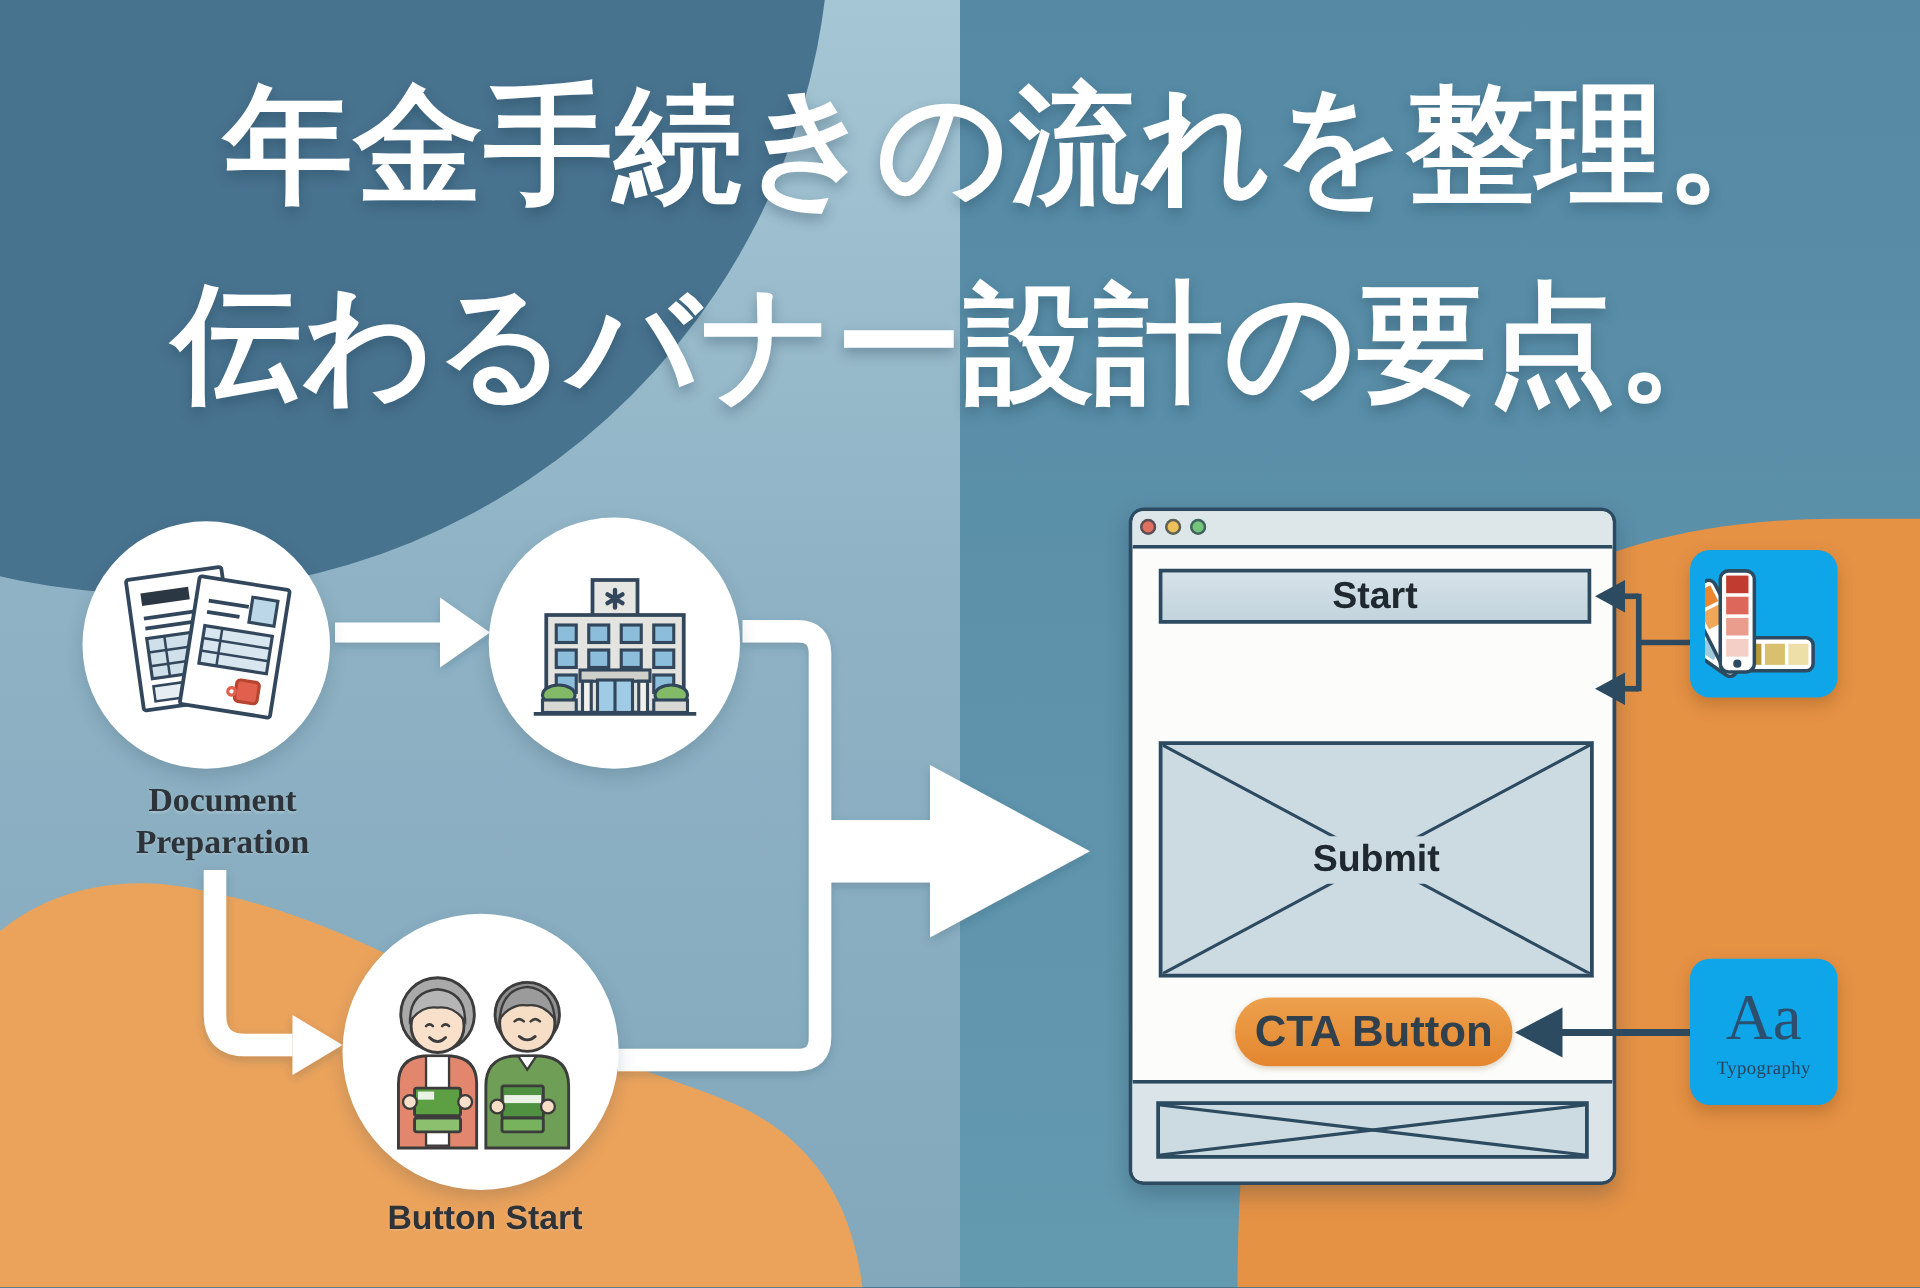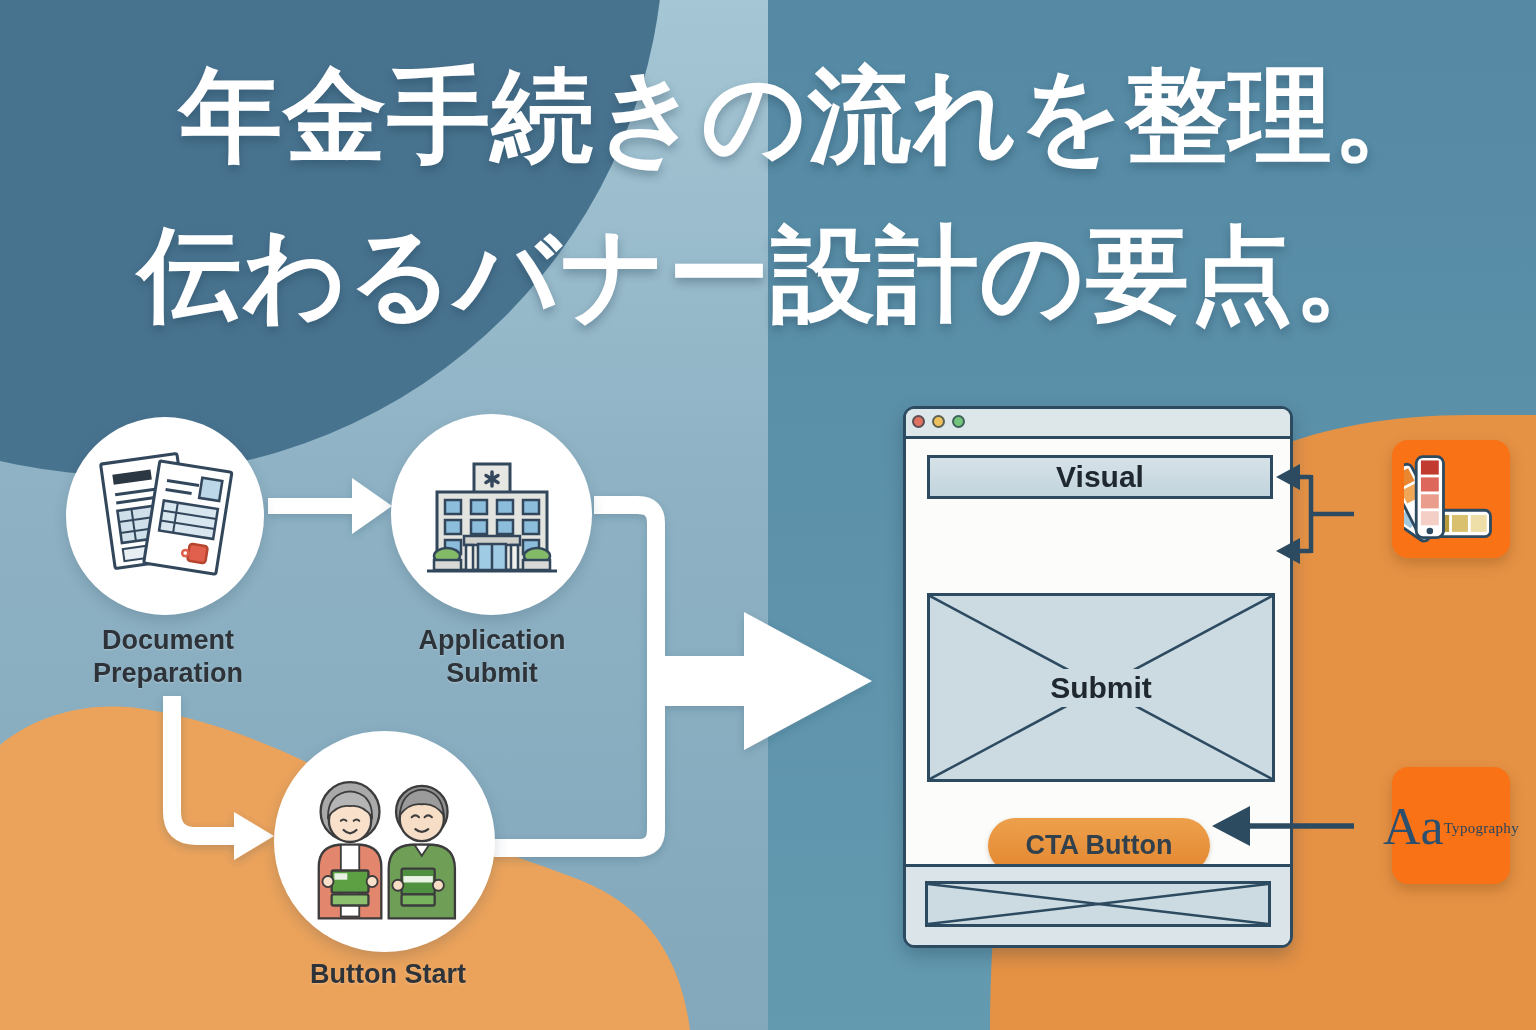--- a/index.html
+++ b/index.html
@@ -25,21 +25,21 @@
   
   .step-circle{background:#ffffff;border-radius:50%;z-index:3;
     box-shadow:0 6px 14px rgba(25,50,70,.18);
     display:flex;align-items:center;justify-content:center;}
   #circle-doc{left:66px;top:417px;width:198px;height:198px;}
   #circle-app{left:391px;top:414px;width:201px;height:201px;}
   #circle-pension{left:274px;top:731px;width:221px;height:221px;}
 
   .step-label{z-index:3;text-align:center;color:#2d3338;font-weight:700;
     font-size:27px;line-height:1.24;text-shadow:0 1px 2px rgba(255,255,255,.25);}
-  #label-doc{left:38px;top:624px;width:260px;}
+  #label-doc{left:48px;top:624px;width:260px;font-family:Liberation Serif, serif;}
   #label-app{left:362px;top:624px;width:260px;}
   #label-pension{left:258px;top:958px;width:260px;}
 
   
   #window{left:903px;top:406px;width:390px;height:542px;z-index:4;
     background:#fcfdfb;border:3px solid #2c4a60;border-radius:12px;
     box-shadow:0 8px 18px rgba(20,45,65,.28);box-sizing:border-box;}
   #titlebar{position:absolute;left:0;top:0;right:0;height:27px;
     background:#dde7ea;border-bottom:3px solid #2c4a60;border-radius:8px 8px 0 0;}
   .dot{position:absolute;top:6px;width:13px;height:13px;border-radius:50%;
@@ -55,38 +55,38 @@
   #bar-target{top:46px;height:44px;}
   #bar-message{top:112px;height:56px;}
 
   #visual-box{position:absolute;left:21px;top:184px;width:348px;height:189px;
     border:3px solid #2c4a60;box-sizing:border-box;background:#ccdbe2;
     display:flex;align-items:center;justify-content:center;}
   #visual-box svg{position:absolute;left:0;top:0;}
   #visual-label{position:relative;z-index:2;background:#ccdbe2;padding:2px 14px;
     font-size:30px;font-weight:600;color:#20282f;}
 
-  #cta{position:absolute;left:82px;top:409px;width:222px;height:55px;
+  #cta{position:absolute;left:82px;top:389px;width:222px;height:55px;
     background:linear-gradient(to bottom,#eda04c,#e3862f);border-radius:28px;
     display:flex;align-items:center;justify-content:center;
-    font-size:27px;font-weight:700;color:#31404d;
+    font-size:35px;font-weight:700;color:#31404d;
     box-shadow:0 2px 5px rgba(120,70,20,.25);}
 
   #footer{position:absolute;left:0;right:0;bottom:0;height:78px;
     background:#dbe5e9;border-top:3px solid #2c4a60;border-radius:0 0 8px 8px;}
   #footer-xbox{position:absolute;left:19px;right:19px;top:14px;height:46px;
     border:3px solid #2c4a60;box-sizing:border-box;background:#ccdbe2;}
 
   
   #annot-svg{left:0;top:0;z-index:5;pointer-events:none;}
 
   
-  .card{background:#f97316;border-radius:16px;z-index:6;
+  .card{background:#0ea5e9;border-radius:16px;z-index:6;
     box-shadow:0 6px 14px rgba(110,60,10,.30);
-    display:flex;flex-direction:row;align-items:center;justify-content:center;margin-left:40px;}
+    display:flex;flex-direction:column;align-items:center;justify-content:center;}
   #palette-card{left:1352px;top:440px;width:118px;height:118px;}
   #typo-card{left:1352px;top:767px;width:118px;height:117px;}
   #typo-aa{font-family:"Liberation Serif", serif;font-size:52px;line-height:1;
     color:#2c4f6e;margin-top:2px;}
   #typo-word{font-family:"Liberation Serif", serif;font-size:15px;
     color:#27445f;margin-top:6px;letter-spacing:.3px;}
 </style>
 </head>
 <body>
 
@@ -182,24 +182,20 @@
       <rect x="49" y="95" width="7" height="25" fill="#f0f0ec" stroke="#33475c" stroke-width="2.5"></rect>
       <rect x="94" y="95" width="7" height="25" fill="#f0f0ec" stroke="#33475c" stroke-width="2.5"></rect>
       <rect x="61" y="94" width="28" height="26" fill="#9fcbe4" stroke="#33475c" stroke-width="2.5"></rect>
       <line x1="75" y1="94" x2="75" y2="120" stroke="#33475c" stroke-width="2.5"></line>
       <ellipse cx="30" cy="106" rx="13" ry="8" fill="#82ba67" stroke="#33475c" stroke-width="2.5"></ellipse>
       <rect x="17" y="110" width="27" height="10" fill="#d8d8d4" stroke="#33475c" stroke-width="2.5"></rect>
       <ellipse cx="120" cy="106" rx="13" ry="8" fill="#82ba67" stroke="#33475c" stroke-width="2.5"></ellipse>
       <rect x="106" y="110" width="27" height="10" fill="#d8d8d4" stroke="#33475c" stroke-width="2.5"></rect>
       <line x1="10" y1="121" x2="140" y2="121" stroke="#33475c" stroke-width="3"></line>
     </svg>
-  </div>
-  <div class="abs step-label" id="label-app">
-    <span>Application</span><br>
-    <span>Submit</span>
   </div>
 
   <div class="abs step-circle" id="circle-pension">
     <svg width="184" height="160" viewBox="0 0 200 170">
 
       <circle cx="62" cy="52" r="32" fill="#a9a9a9" stroke="#3c3c3c" stroke-width="2.5"></circle>
       <circle cx="62" cy="62" r="23" fill="#f8e0ca" stroke="#3c3c3c" stroke-width="2.5"></circle>
       <path d="M38 58 Q38 32 62 30 Q86 32 86 58 Q76 44 62 46 Q48 44 38 58 Z" fill="#b5b5b5" stroke="#3c3c3c" stroke-width="2"></path>
       <path d="M52 62 q3 -3 6 0" fill="none" stroke="#3c3c3c" stroke-width="2.2" stroke-linecap="round"></path>
       <path d="M66 62 q3 -3 6 0" fill="none" stroke="#3c3c3c" stroke-width="2.2" stroke-linecap="round"></path>
@@ -230,21 +226,21 @@
   <div class="abs step-label" id="label-pension">
     <span>Button Start</span>
   </div>
 
   <div class="abs" id="window">
     <div id="titlebar">
       <div class="dot" id="dot-close"></div>
       <div class="dot" id="dot-min"></div>
       <div class="dot" id="dot-zoom"></div>
     </div>
-    <div class="wf-bar" id="bar-target">Visual</div>
+    <div class="wf-bar" id="bar-target">Start</div>
     <div id="visual-box">
       <svg width="100%" height="100%">
         <line x1="0" y1="0" x2="100%" y2="100%" stroke="#2c4a60" stroke-width="2.5"></line>
         <line x1="0" y1="100%" x2="100%" y2="0" stroke="#2c4a60" stroke-width="2.5"></line>
       </svg>
       <span id="visual-label">Submit</span>
     </div>
     <div id="cta">CTA Button</div>
     <div id="footer">
       <div id="footer-xbox">

